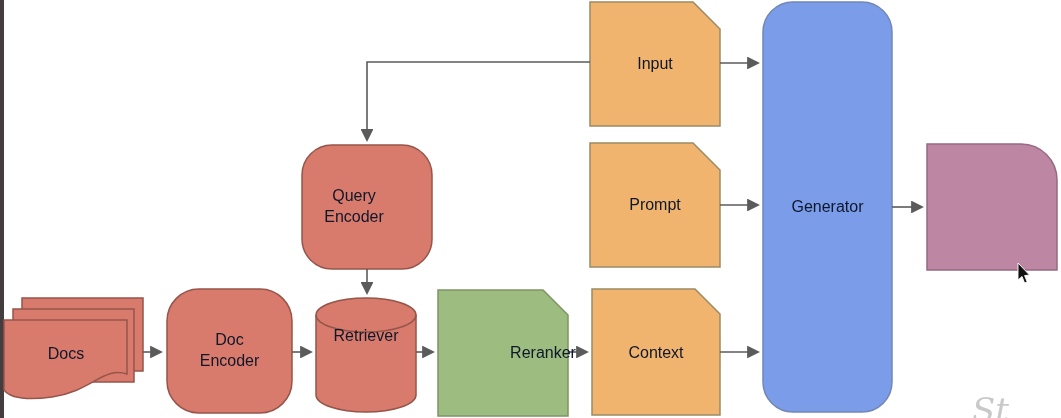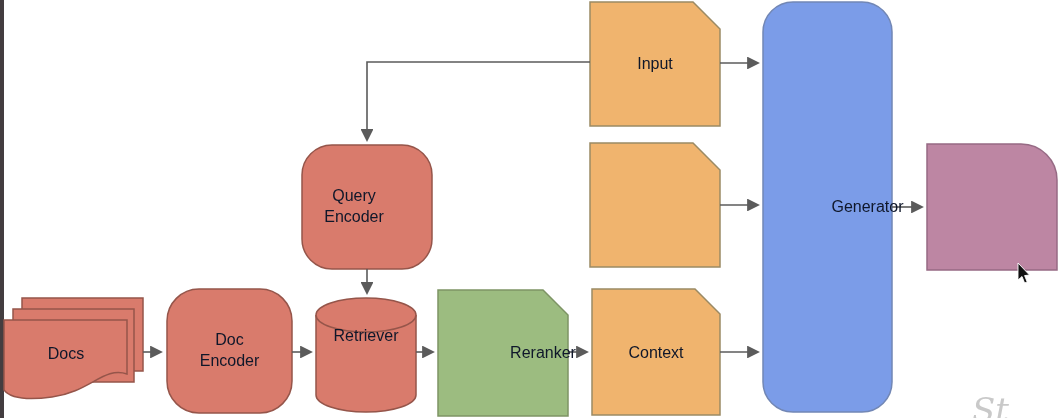--- a/index.html
+++ b/index.html
@@ -78,17 +78,18 @@
 
   <div class="node-label" style="left:8px;top:324px;width:116px;height:60px;">Docs</div>
   <div class="node-label" style="left:167px;top:289px;width:125px;height:124px;">Doc
 Encoder</div>
   <div class="node-label" style="left:302px;top:145px;width:104px;height:124px;">Query
 Encoder</div>
   <div class="node-label" style="left:316px;top:300px;width:100px;height:72px;">Retriever</div>
   <div class="node-label" style="left:438px;top:290px;width:130px;height:126px;padding-left:40px;">Reranker</div>
   <div class="node-label" style="left:592px;top:289px;width:128px;height:128px;">Context</div>
   <div class="node-label" style="left:590px;top:2px;width:130px;height:124px;">Input</div>
-  <div class="node-label" style="left:763px;top:2px;width:129px;height:410px;padding-left:40px;">Generator</div>
+  <div class="node-label" style="left:590px;top:143px;width:130px;height:124px;">Prompt</div>
+  <div class="node-label" style="left:763px;top:2px;width:129px;height:410px;">Generator</div>
 
   <div class="watermark">St</div>
 
 </div>
 
 </body></html>

